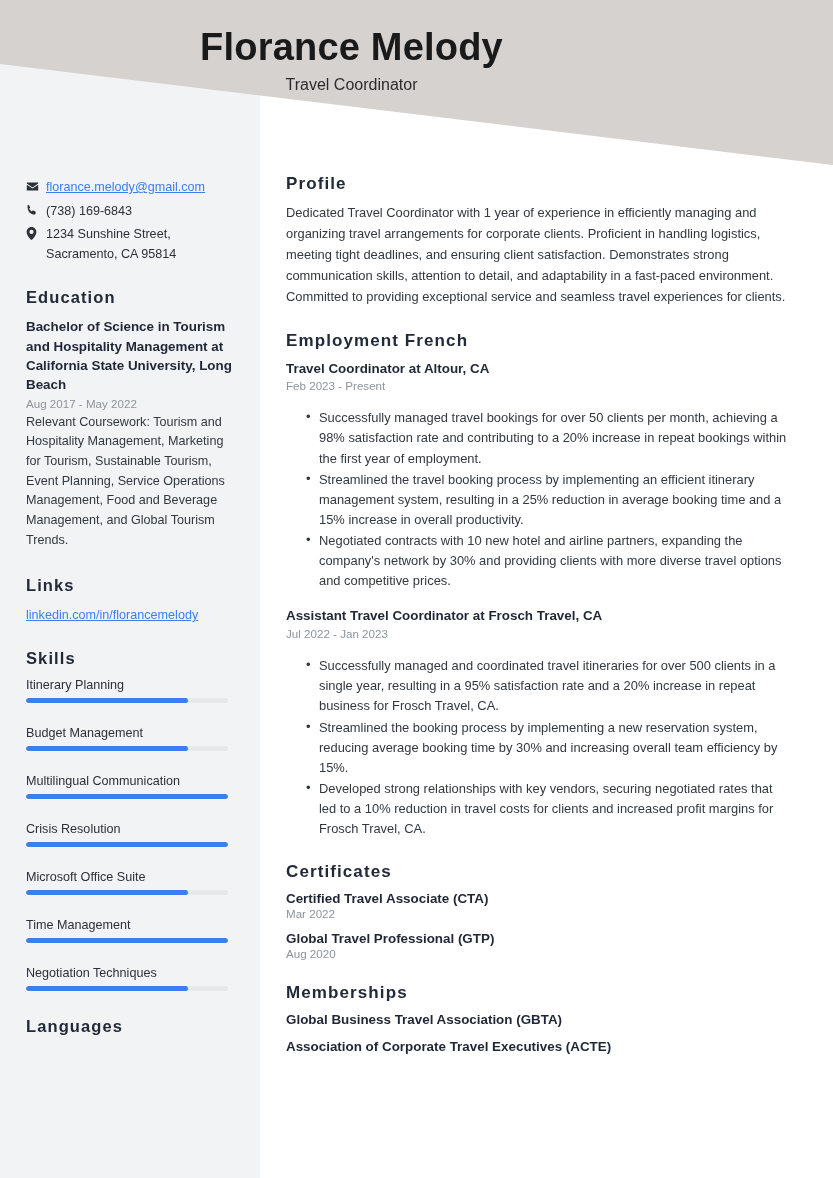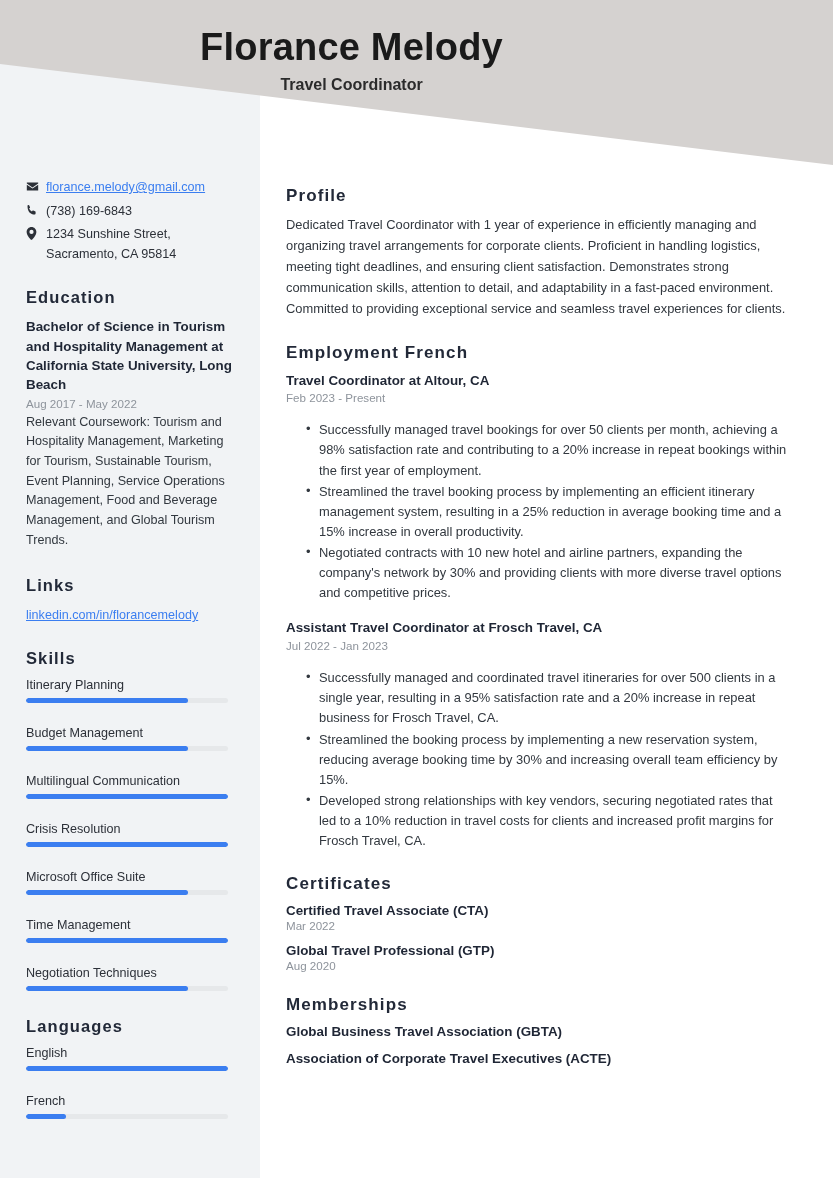--- a/index.html
+++ b/index.html
@@ -50,21 +50,21 @@
   }
   .name {
     font-size: 38px;
     font-weight: 700;
     color: #1a1a1a;
     letter-spacing: 0.2px;
     line-height: 1.15;
   }
   .job-title {
     font-size: 16px;
-    font-weight: 700;
+    font-weight: 400;
     color: #2b2b2b;
     margin-top: 6px;
   }
 
   
   .sidebar {
     position: absolute;
     left: 0;
     top: 0;
     width: 260px;
@@ -150,21 +150,21 @@
     top: 0;
     height: 5px;
     background: #3b7ef0;
     border-radius: 3px;
   }
 
   
   .main {
     position: absolute;
     left: 286px;
-    top: 12px;
+    top: 0;
     width: 521px;
     padding-top: 174px;
     z-index: 5;
   }
   .main-heading {
     font-size: 17px;
     font-weight: 700;
     color: #222938;
     letter-spacing: 1.1px;
     margin-bottom: 9px;
@@ -331,34 +331,20 @@
             <div class="skill-label">Negotiation Techniques</div>
             <div class="skill-track">
               <div class="skill-fill" style="width: 80%; background: rgb(59, 126, 240);"></div>
             </div>
           </div>
         </div>
     </div>
 
     <div class="side-block">
       <div class="side-heading">Languages</div>
-      <div id="languages-list">
-          <div class="skill-item">
-            <div class="skill-label">English</div>
-            <div class="skill-track">
-              <div class="skill-fill" style="width: 100%; background: rgb(59, 126, 240);"></div>
-            </div>
-          </div>
-          <div class="skill-item">
-            <div class="skill-label">French</div>
-            <div class="skill-track">
-              <div class="skill-fill" style="width: 20%; background: rgb(59, 126, 240);"></div>
-            </div>
-          </div>
-        </div>
     </div>
 
   </div>
 
   <div class="main">
 
     <div class="main-section">
       <div class="main-heading">Profile</div>
       <div class="profile-text">Dedicated Travel Coordinator with 1 year of experience in efficiently managing and organizing travel arrangements for corporate clients. Proficient in handling logistics, meeting tight deadlines, and ensuring client satisfaction. Demonstrates strong communication skills, attention to detail, and adaptability in a fast-paced environment. Committed to providing exceptional service and seamless travel experiences for clients.</div>
     </div>

